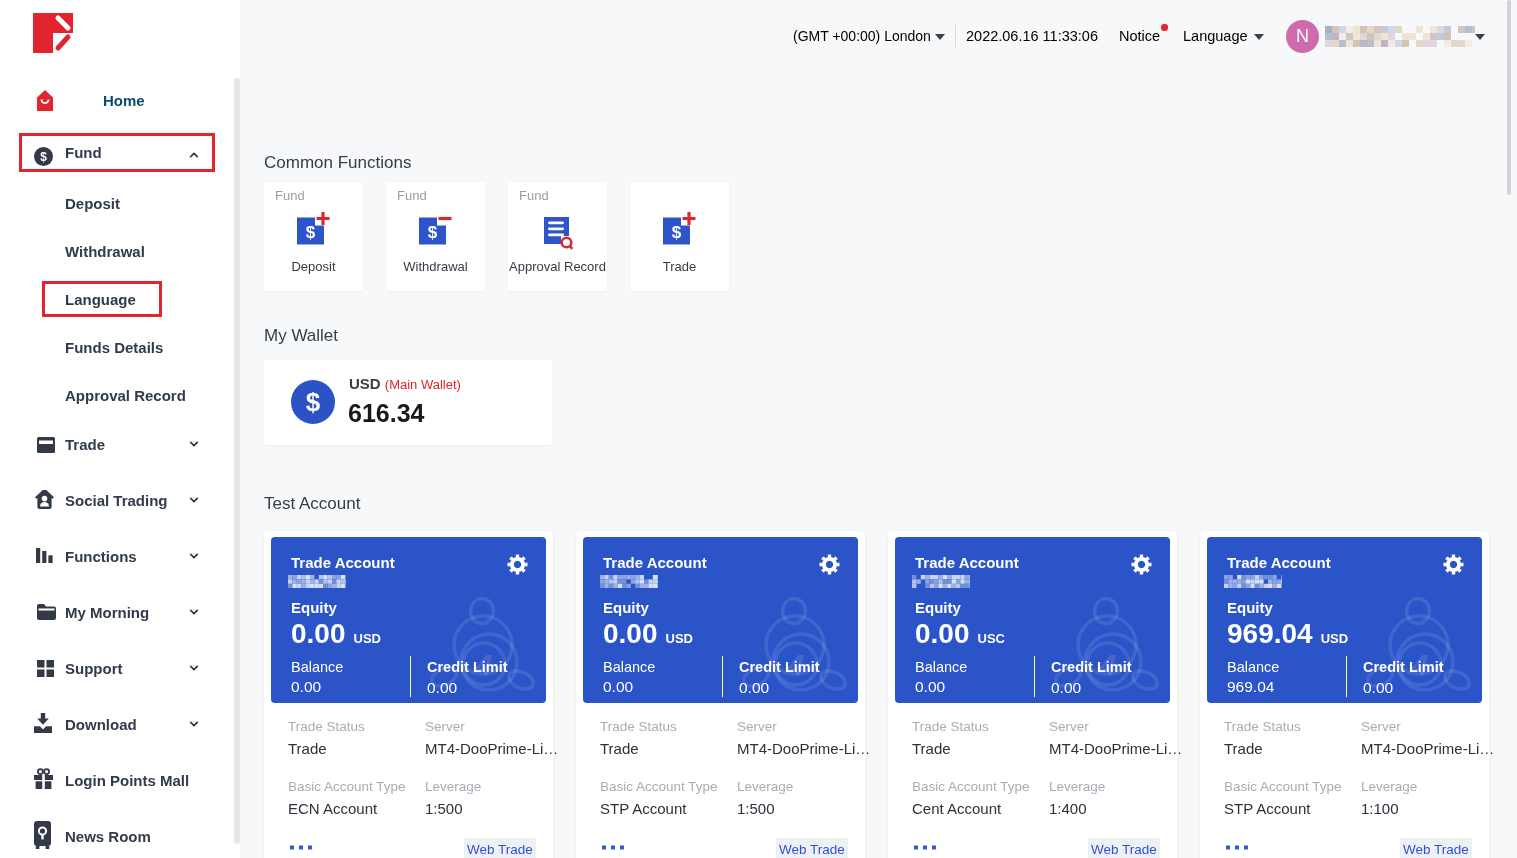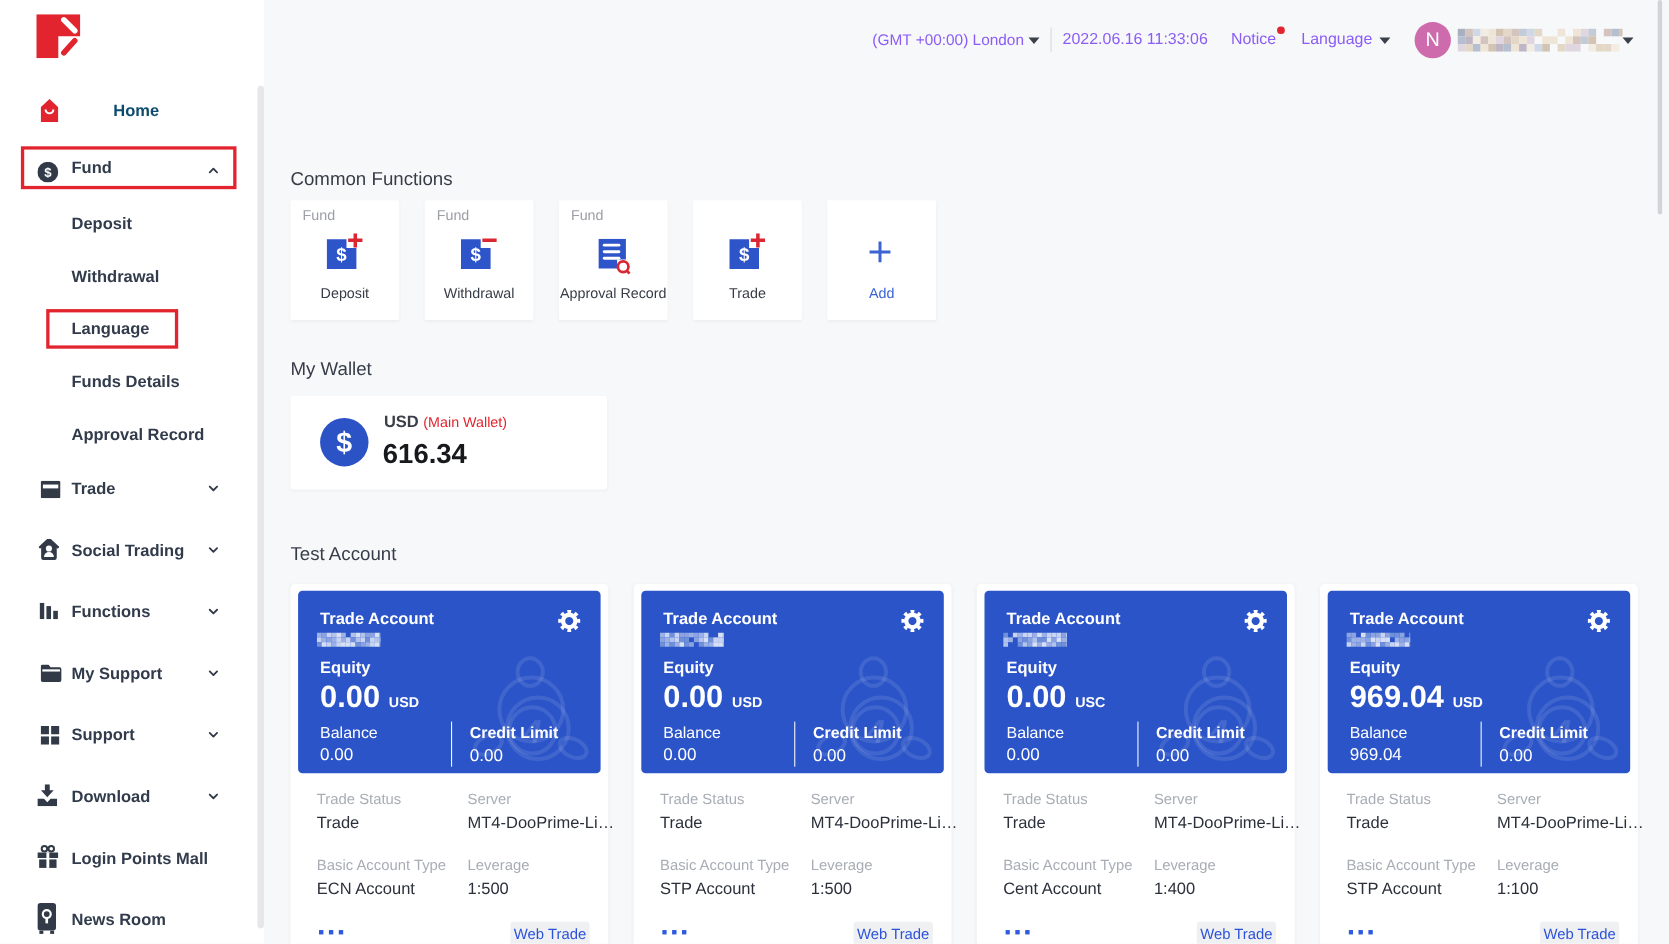--- a/index.html
+++ b/index.html
@@ -8,21 +8,21 @@
 .abs { position:absolute; }
 #page { position:relative; width:1517px; height:858px; }
 
 #sidebar { position:absolute; left:0; top:0; width:240px; height:858px; background:#fff; }
 #sb-scroll { position:absolute; left:234px; top:78px; width:6px; height:766px; background:#e7e7e9; border-radius:3px; }
 .mi { position:absolute; left:65px; font-size:15px; font-weight:700; color:#313b4b; }
 .mi-icon { position:absolute; left:37px; }
 .chev { position:absolute; left:189px; width:10px; height:10px; }
 .red { color:#0c4a6e;margin-left:38px; }
 
-.tb { position:absolute; font-size:14.5px; color:#8b5cf6; white-space:nowrap; }
+.tb { position:absolute; font-size:14.5px; color:#000000; white-space:nowrap; }
 
 .sect-title { position:absolute; font-size:17px; color:#363d49; }
 .card { position:absolute; background:#fff; border-radius:2px; box-shadow:0 1px 3px rgba(0,0,0,0.04); }
 .fn-label { position:absolute; left:11px; top:6px; font-size:13px; color:#9b9ea5; }
 .fn-name { position:absolute; width:100%; text-align:center; top:77px; font-size:13px; color:#363c46; white-space:nowrap; }
 
 .acct { position:absolute; top:531px; width:289px; height:340px; background:#fff; border-radius:4px; box-shadow:0 1px 4px rgba(0,0,0,0.05); }
 .acct-head { position:absolute; left:7px; top:6px; width:275px; height:166px; border-radius:4px; background:#2b54c8; overflow:hidden; color:#fff; }
 .ah-title { position:absolute; left:20px; top:17px; font-size:15px; font-weight:700; }
 .ah-equity { position:absolute; left:20px; top:62px; font-size:15px; font-weight:700; }
@@ -99,21 +99,21 @@
     </svg>
     <div class="mi" style="top:548px">Functions</div>
     <svg class="chev" style="top:551px" viewBox="0 0 12 12">
         <path d="M2 4 L6 8 L10 4" fill="none" stroke="#323a48" stroke-width="2" stroke-linecap="round" stroke-linejoin="round"></path>
       </svg>
 
     <svg class="mi-icon" style="top:604px" width="19" height="16" viewBox="0 0 19 16">
       <path d="M0 2 a2 2 0 0 1 2-2 H7 L9 2.5 H17 a2 2 0 0 1 2 2 V14 a2 2 0 0 1 -2 2 H2 a2 2 0 0 1 -2 -2 Z" fill="#323a48"></path>
       <rect x="1.5" y="4.5" width="16" height="2" fill="#fff"></rect>
     </svg>
-    <div class="mi" style="top:604px">My Support</div>
+    <div class="mi" style="top:604px">My Morning</div>
     <svg class="chev" style="top:607px" viewBox="0 0 12 12">
         <path d="M2 4 L6 8 L10 4" fill="none" stroke="#323a48" stroke-width="2" stroke-linecap="round" stroke-linejoin="round"></path>
       </svg>
 
     <svg class="mi-icon" style="top:660px" width="17" height="17" viewBox="0 0 17 17">
       <rect x="0" y="0" width="7.5" height="7.5" fill="#323a48"></rect>
       <rect x="9.5" y="0" width="7.5" height="7.5" fill="#323a48"></rect>
       <rect x="0" y="9.5" width="7.5" height="7.5" fill="#323a48"></rect>
       <rect x="9.5" y="9.5" width="7.5" height="7.5" fill="#323a48"></rect>
     </svg>
@@ -257,26 +257,20 @@
     <div class="fn-name">Approval Record</div>
   </div>
   <div class="card" style="left:630px;top:182px;width:99px;height:109px">
     <svg class="abs" style="left:33px;top:30px" width="34" height="34" viewBox="0 0 34 34">
       <path d="M0 5.5 H18 V13.5 H27 V32.5 H0 Z" fill="#2e54c9"></path>
       <path d="M26 0 V13 M19.5 6.5 H32.5" stroke="#da2732" stroke-width="3.2"></path>
       <text x="13.5" y="25.5" font-size="17" font-weight="bold" fill="#fff" text-anchor="middle" font-family="Liberation Sans">$</text>
     </svg>
     <div class="fn-name">Trade</div>
   </div>
-  <div class="card" style="left:752px;top:182px;width:99px;height:109px">
-    <svg class="abs" style="left:38px;top:37px" width="20" height="20" viewBox="0 0 20 20">
-      <path d="M10 0.5 V19.5 M0.5 10 H19.5" stroke="#3b63d3" stroke-width="2.7"></path>
-    </svg>
-    <div class="fn-name" style="color:#3b63d3">Add</div>
-  </div>
 
   <div class="sect-title" style="left:264px;top:326px">My Wallet</div>
   <div class="card" style="left:264px;top:360px;width:288px;height:85px;border-radius:3px">
     <div class="abs" style="left:27px;top:20px;width:44px;height:44px;border-radius:50%;background:#2b53c6;color:#fff;font-size:26px;font-weight:bold;text-align:center;line-height:44px;">$</div>
     <div class="abs" style="left:85px;top:15px;font-size:15px;font-weight:700;color:#3a4049">USD <span style="color:#e1242d;font-weight:400;font-size:13px">(Main Wallet)</span></div>
     <div class="abs" style="left:84px;top:39px;font-size:25px;font-weight:600;color:#17191d">616.34</div>
   </div>
 
   <div class="sect-title" style="left:264px;top:494px">Test Account</div>
 

